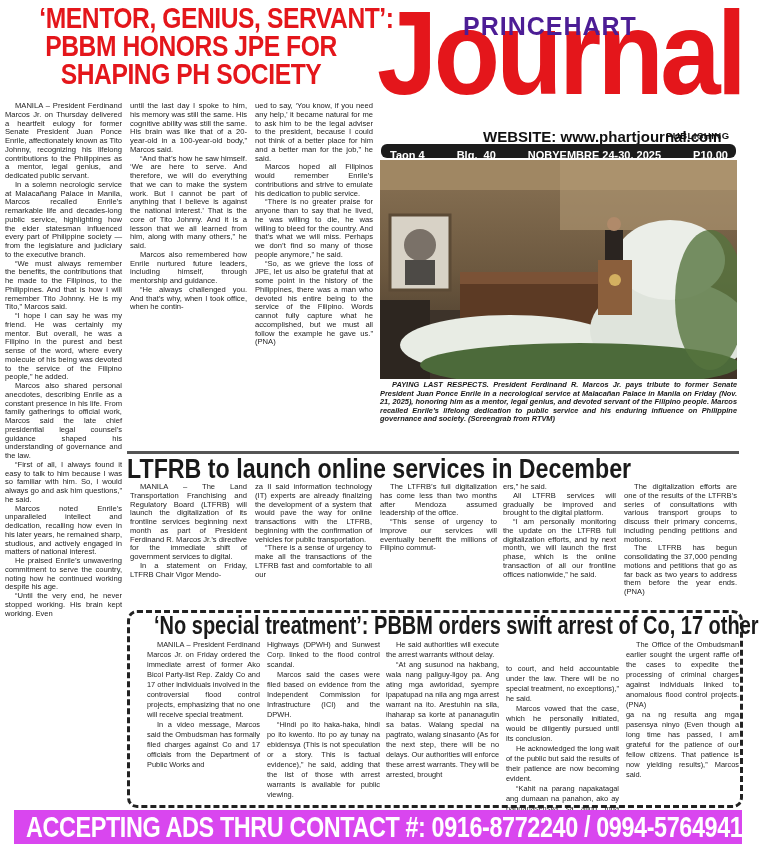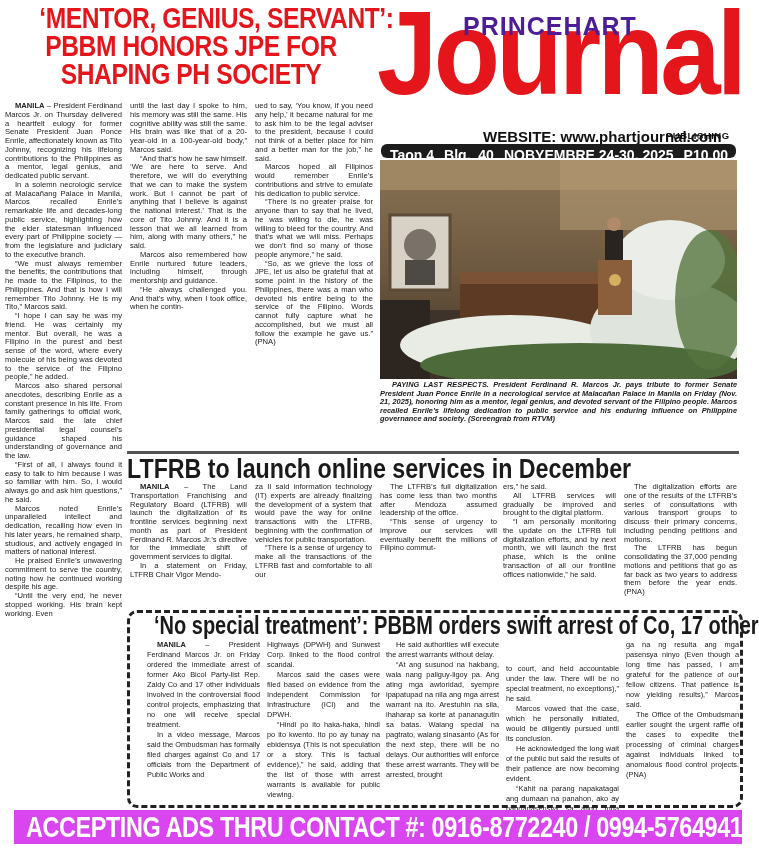--- a/index.html
+++ b/index.html
@@ -8,33 +8,33 @@
 
   
   #main-headline { position: absolute; left: 6px; top: 4px; width: 370px; text-align: center; }
   #main-headline .hl-line { display: block; color: #e4161b; font-weight: 700; font-family: "Liberation Sans", sans-serif; font-size: 30px; line-height: 28px; letter-spacing: -0.5px; transform: scaleX(0.82); transform-origin: center top; white-space: nowrap; }
 
   
   #masthead { position: absolute; left: 383px; top: 0; width: 376px; height: 125px; }
   #masthead .brand-top { position: absolute; left: 80px; top: 12px; font-size: 25px; font-weight: 900; color: #4c1d95; letter-spacing: 1px; font-family: "Liberation Sans", sans-serif; }
   #masthead .brand-main { position: absolute; left: -6px; top: -6px; font-size: 118px; line-height: 118px; font-weight: 700; color: #e4161b; letter-spacing: -4px; transform: scaleX(0.92); transform-origin: left top; font-family: "Liberation Sans", sans-serif; }
 
-  #issue-bar { position: absolute; left: 381px; top: 144px; width: 355px; height: 14px; background: #1c1c1c; color: #fff; font-size: 14px; font-weight: 700; display: flex; justify-content: space-between; align-items: center; padding: 8px 8px 0 9px; border-radius: 6px; }
+  #issue-bar { position: absolute; left: 381px; top: 144px; width: 355px; height: 14px; background: #1c1c1c; color: #fff; font-size: 11px; font-weight: 700; display: flex; justify-content: space-between; align-items: center; padding: 8px 8px 0 9px; border-radius: 6px; }
 
   
   #photo { position: absolute; left: 380px; top: 160px; width: 357px; height: 219px; overflow: hidden; background: #6b5a44; }
   #photo svg { display: block; }
 
   #caption { position: absolute; left: 380px; top: 381px; width: 357px; font-size: 7.4px; line-height: 8.6px; font-style: italic; font-weight: 700; color: #1a1a1a; text-align: justify; text-indent: 12px; }
 
   
   .col { position: absolute; font-size: 7.6px; line-height: 8.75px; text-align: justify; color: #222; font-family: "Liberation Sans", sans-serif; }
   .col p { text-indent: 10px; }
   .col p.first { text-indent: 10px; }
-  .col .dateline { font-weight: 700; }
+  .col .dateline { font-weight: 400; }
 
   #jpe-col1 { left: 5px; top: 102px; width: 117px; }
   #jpe-col2 { left: 130px; top: 102px; width: 117px; }
   #jpe-col3 { left: 255px; top: 102px; width: 118px; }
 
   .rule { position: absolute; height: 3px; background: #555; }
 
   
   #ltfrb-headline { position: absolute; left: 127px; top: 455px; width: 610px; }
   #ltfrb-headline span { font-size: 27px; line-height: 28px; font-weight: 700; color: #1a1a1a; transform: scaleX(0.86); transform-origin: left top; display: inline-block; white-space: nowrap; }
@@ -190,20 +190,20 @@
     <p>He said authorities will execute the arrest warrants without delay.</p>
     <p>“At ang susunod na hakbang, wala nang paliguy-ligoy pa. Ang ating mga awtoridad, syempre ipapatupad na nila ang mga arrest warrant na ito. Arestuhin na sila, ihaharap sa korte at pananagutin sa batas. Walang special na pagtrato, walang sinasanto (As for the next step, there will be no delays. Our authorities will enforce these arrest warrants. They will be arrested, brought</p>
   </div>
   <div class="col" id="co-col4">
     <p style="text-indent:0">to court, and held accountable under the law. There will be no special treatment, no exceptions),” he said.</p>
     <p>Marcos vowed that the case, which he personally initiated, would be diligently pursued until its conclusion.</p>
     <p>He acknowledged the long wait of the public but said the results of their patience are now becoming evident.</p>
     <p>“Kahit na parang napakatagal ang dumaan na panahon, ako ay nagpapasensya sa ating mga kababayan. nagbun-</p>
   </div>
   <div class="col" id="co-col5">
+    <p>The Office of the Ombudsman earlier sought the urgent raffle of the cases to expedite the processing of criminal charges against individuals linked to anomalous flood control projects. (PNA)</p>
     <p style="text-indent:0">ga na ng resulta ang mga pasensya ninyo (Even though a long time has passed, I am grateful for the patience of our fellow citizens. That patience is now yielding results),” Marcos said.</p>
-    <p>The Office of the Ombudsman earlier sought the urgent raffle of the cases to expedite the processing of criminal charges against individuals linked to anomalous flood control projects. (PNA)</p>
   </div>
 </div>
 
 <div id="ad-banner">
   <span>ACCEPTING ADS THRU CONTACT #: 0916-8772240 / 0994-5764941</span>
 </div>
 
 </body></html>

